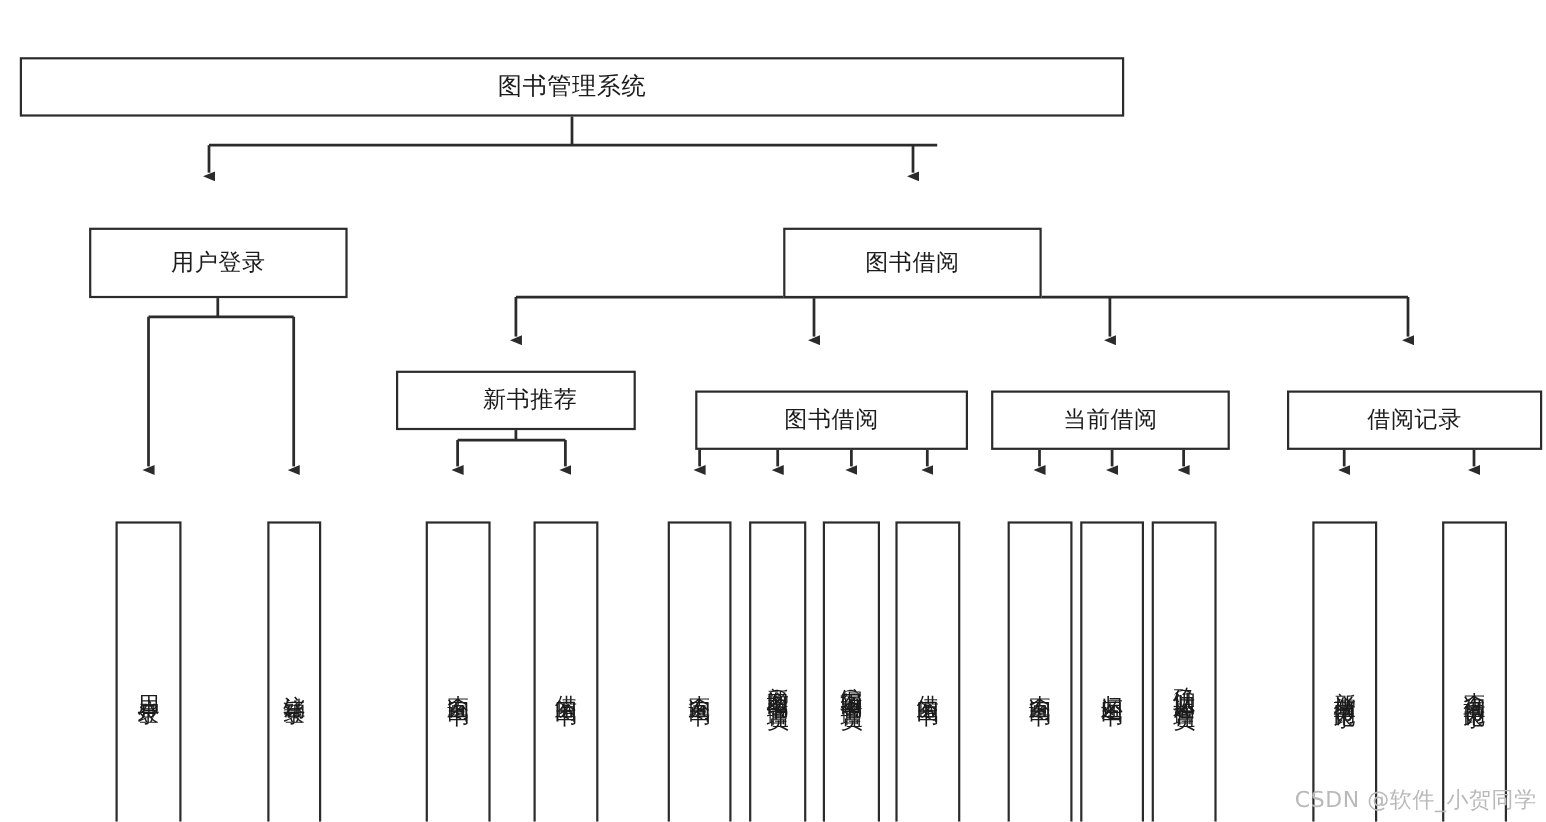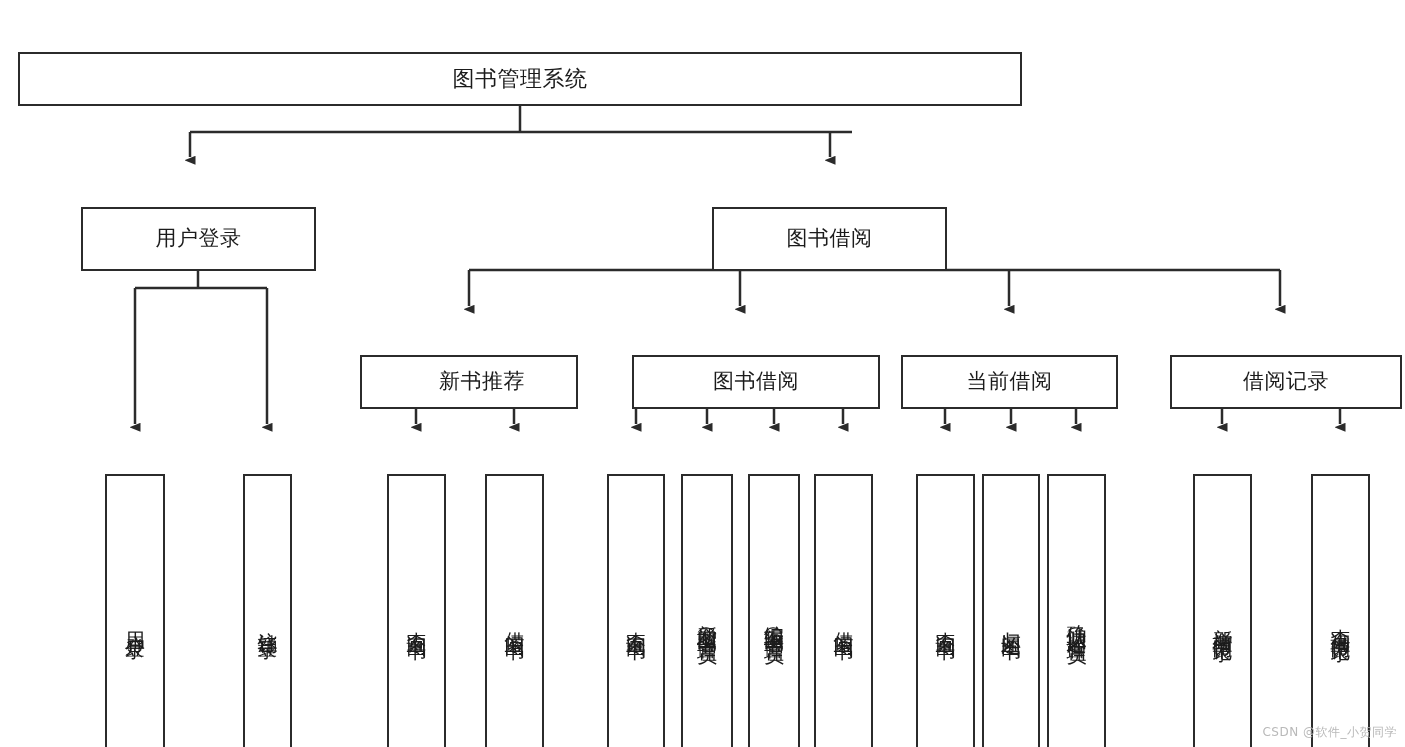--- a/index.html
+++ b/index.html
@@ -59,21 +59,21 @@
   }
   .node.vert > .vtext {
     writing-mode: vertical-rl;
     text-orientation: upright;
     white-space: nowrap;
   }
   .watermark {
     position: absolute;
     right: 8px;
     bottom: 6px;
-    font-size: 12px;
+    font-size: 20px;
     color: #b9b9b9;
     letter-spacing: 0.5px;
     z-index: 5;
     white-space: nowrap;
   }
 </style>
 </head>
 <body>
 
 <div id="canvas">
@@ -127,21 +127,21 @@
       <path d="M1340,400 L1340,424" marker-end="url(#arrow)"></path>
     </g>
   </svg>
 
   <div class="node horiz root" style="left:18px; top:15px; width:1004px; height:54px;">图书管理系统</div>
 
   <div class="node horiz" style="left:81px; top:170px; width:235px; height:64px;">用户登录</div>
 
   <div class="node horiz" style="left:712px; top:170px; width:235px; height:64px;">图书借阅</div>
 
-  <div class="node horiz" style="left:360px; top:318px; width:218px; height:54px;padding-left:26px;">新书推荐</div>
+  <div class="node horiz" style="left:360px; top:300px; width:218px; height:54px;padding-left:26px;">新书推荐</div>
 
   <div class="node horiz" style="left:632px; top:318px; width:248px; height:54px;">图书借阅</div>
 
   <div class="node horiz" style="left:901px; top:318px; width:217px; height:54px;">当前借阅</div>
 
   <div class="node horiz" style="left:1170px; top:318px; width:232px; height:54px;">借阅记录</div>
 
   <div class="node vert" style="left:105px; top:437px; width:60px; height:296px;">
     <span class="vtext">用户登录</span>
   </div>

